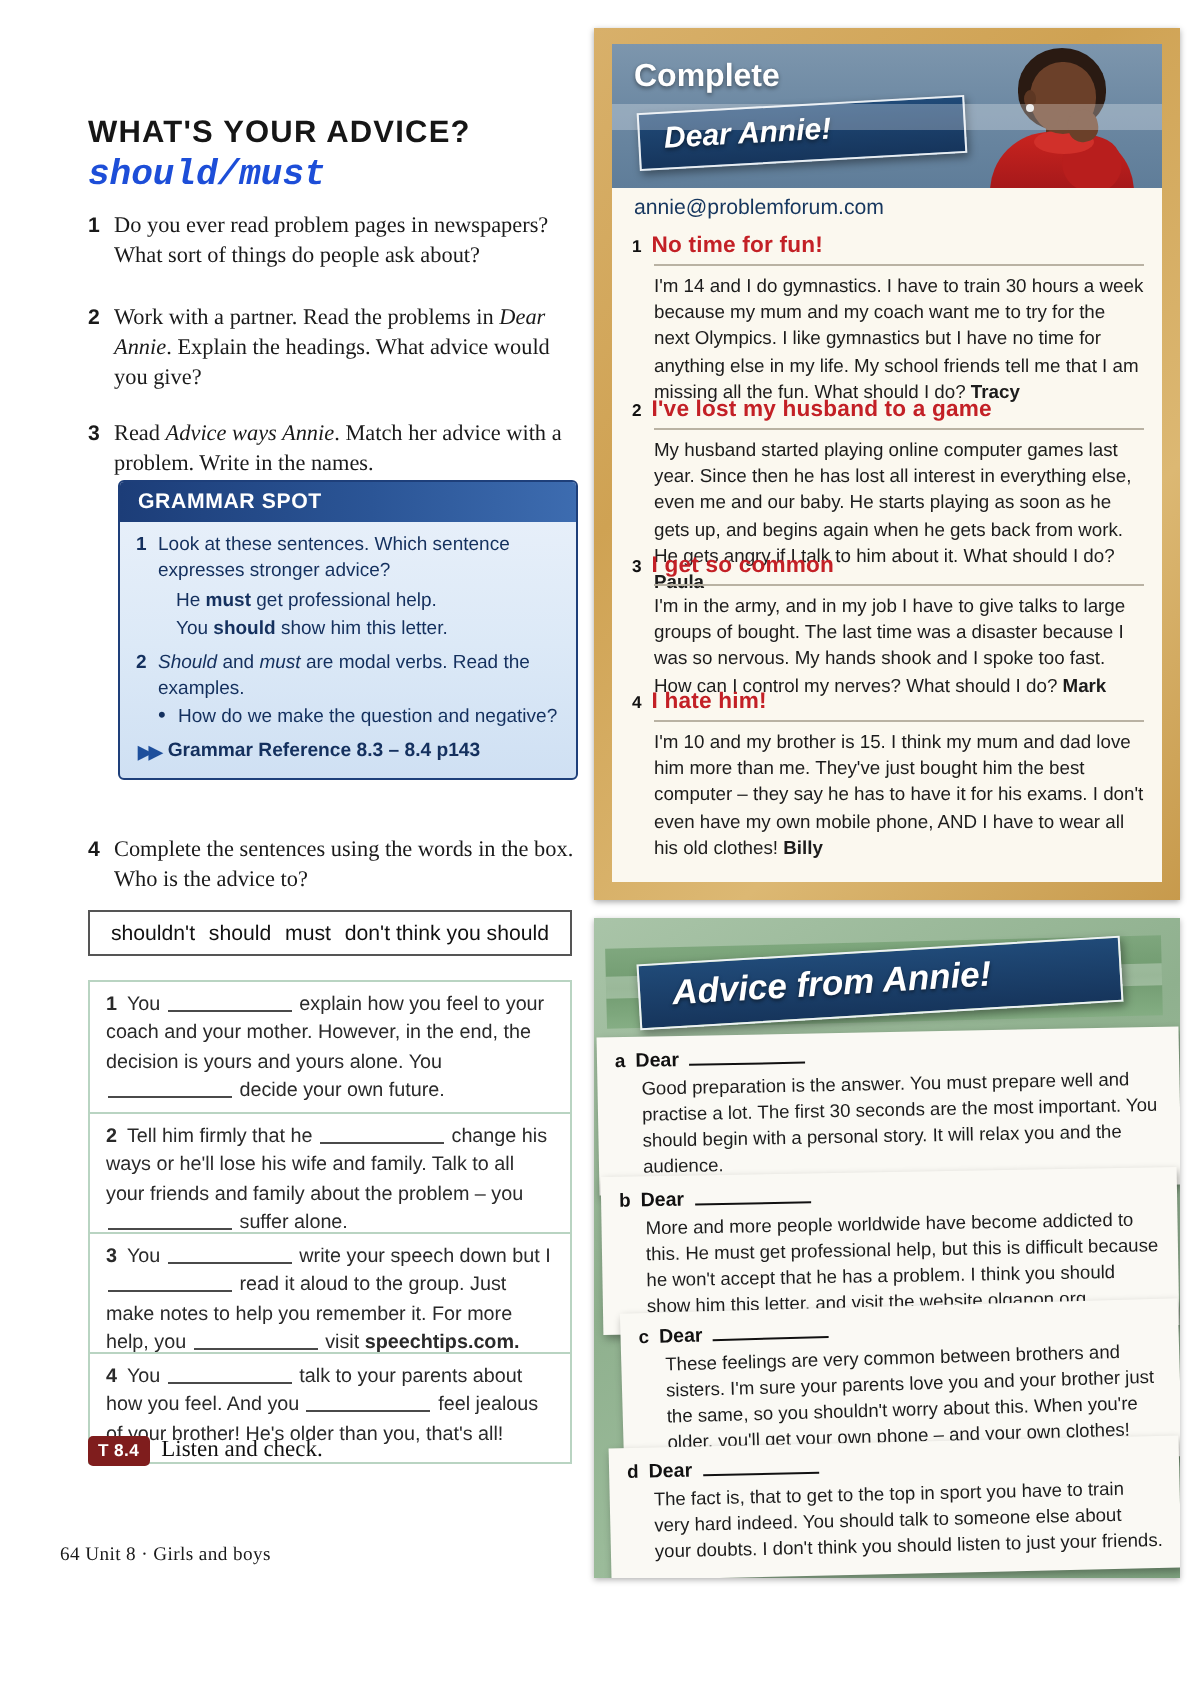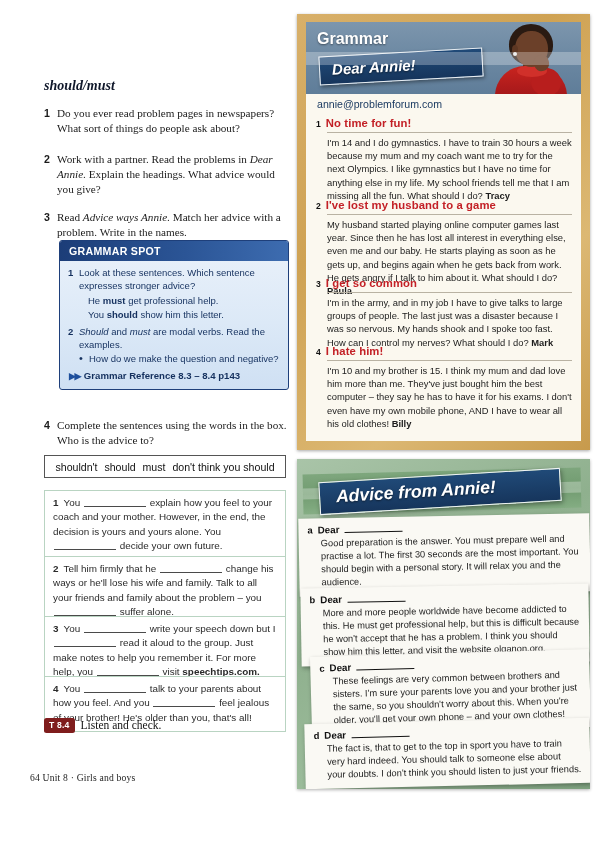--- a/index.html
+++ b/index.html
@@ -4,22 +4,22 @@
 <style>
   html,body{margin:0;padding:0;background:#fff;}
   body{width:600px;height:849px;position:relative;overflow:hidden;
        font-family:"Liberation Serif",serif;color:#111;}
 
   
   #left-col{position:absolute;left:0;top:0;width:300px;height:849px;background:#fff;}
 
   .page-title{position:absolute;left:44px;top:58px;font-family:"Liberation Sans",sans-serif;
     font-size:15.5px;font-weight:600;letter-spacing:.6px;color:#161616;}
-  .page-subtitle{position:absolute;left:44px;top:78px;font-family:Liberation Serif, serif;
-    font-size:14px;font-style:italic;font-weight:600;color:#0f172a;}
+  .page-subtitle{position:absolute;left:44px;top:78px;font-family:Liberation Mono, monospace;
+    font-size:18px;font-style:italic;font-weight:600;color:#1d4ed8;}
 
   .ex{position:absolute;display:flex;font-size:11.2px;line-height:1.32;color:#1a1a1a;}
   .ex .num{font-family:"Liberation Sans",sans-serif;font-weight:bold;font-size:10.6px;
     width:13px;flex:0 0 13px;padding-top:.5px;}
   .ex .body{flex:1;}
   .ex i{font-style:italic;}
 
   #ex1{left:44px;top:106px;width:246px;}
   #ex2{left:44px;top:152px;width:246px;}
   #ex3{left:44px;top:210px;width:246px;}
@@ -156,20 +156,21 @@
   #noteA{left:2px;top:57px;width:291px;transform:rotate(-1.1deg);}
   #noteB{left:4px;top:127px;width:288px;transform:rotate(-1deg);}
   #noteC{left:14px;top:194px;width:279px;transform:rotate(-1.6deg);}
   #noteD{left:8px;top:262px;width:285px;transform:rotate(-1.3deg);}
 </style>
 </head>
 <body>
 
 <div id="left-col">
 
+  <div class="page-title">WHAT'S YOUR ADVICE?</div>
   <div class="page-subtitle">should/must</div>
 
   <div class="ex" id="ex1">
     <span class="num">1</span>
     <span class="body">Do you ever read problem pages in newspapers? What sort of things do people ask about?</span>
   </div>
 
   <div class="ex" id="ex2">
     <span class="num">2</span>
     <span class="body"><span>Work with a partner. Read the problems in </span><i>Dear Annie</i><span>. Explain the headings. What advice would you give?</span></span>
@@ -265,21 +266,21 @@
     <span class="lbl">Listen and check.</span>
   </div>
 
   <div id="footer">64  Unit 8  ·  Girls and boys</div>
 </div>
 
 <div id="problems-panel">
   <div id="problems-inner">
 
     <div id="ph-photo">
-      <div class="ph-title">Grammar</div>
+      <div class="ph-title">Complete</div>
       <div class="ph-banner">
         <span>Dear Annie!</span>
       </div>
       <div class="woman">
         <div class="w-body"></div>
         <div class="w-arm"></div>
         <div class="w-neck"></div>
         <div class="w-collar"></div>
         <div class="w-hair"></div>
         <div class="w-face"></div>
@@ -308,21 +309,21 @@
       <div class="rule"></div>
       <div class="ptext"><span>My husband started playing online computer games last year. Since then he has lost all interest in everything else, even me and our baby. He starts playing as soon as he gets up, and begins again when he gets back from work. He gets angry if I talk to him about it. What should I do? </span><b>Paula</b></div>
     </div>
 
     <div class="prob" id="prob3">
       <div class="ptitle">
         <span class="pn">3</span>
         <span class="pt">I get so common</span>
       </div>
       <div class="rule"></div>
-      <div class="ptext"><span>I'm in the army, and in my job I have to give talks to large groups of people. The last just was a disaster because I was so nervous. My hands shook and I spoke too fast. How can I control my nerves? What should I do? </span><b>Mark</b></div>
+      <div class="ptext"><span>I'm in the army, and in my job I have to give talks to large groups of bought. The last time was a disaster because I was so nervous. My hands shook and I spoke too fast. How can I control my nerves? What should I do? </span><b>Mark</b></div>
     </div>
 
     <div class="prob" id="prob4">
       <div class="ptitle">
         <span class="pn">4</span>
         <span class="pt">I hate him!</span>
       </div>
       <div class="rule"></div>
       <div class="ptext"><span>I'm 10 and my brother is 15. I think my mum and dad love him more than me. They've just bought him the best computer – they say he has to have it for his exams. I don't even have my own mobile phone, AND I have to wear all his old clothes! </span><b>Billy</b></div>
     </div>

